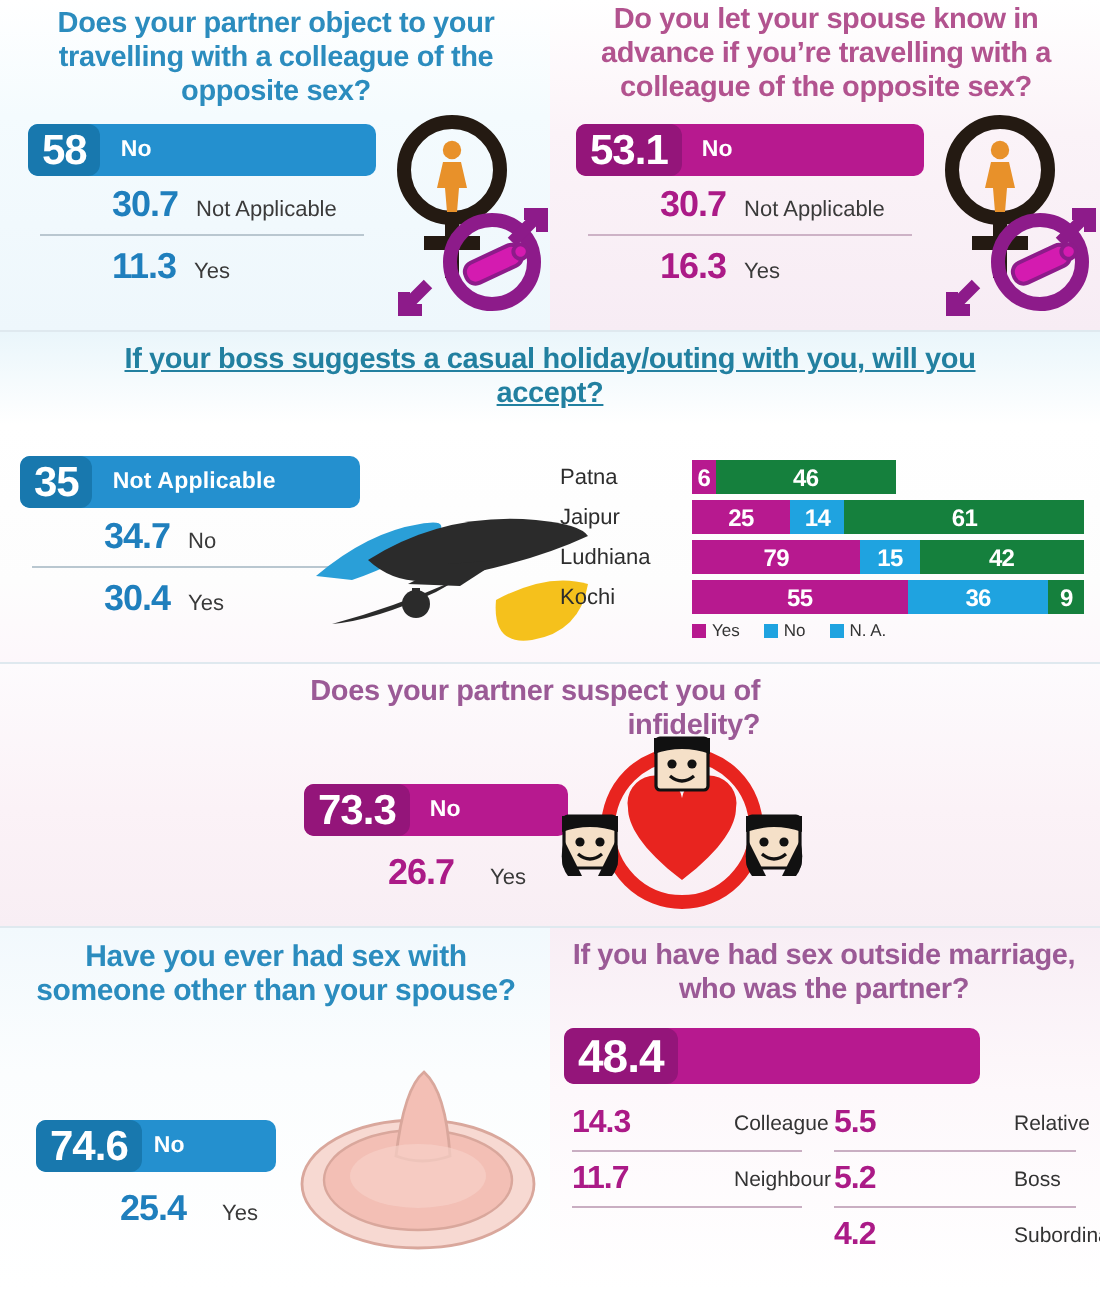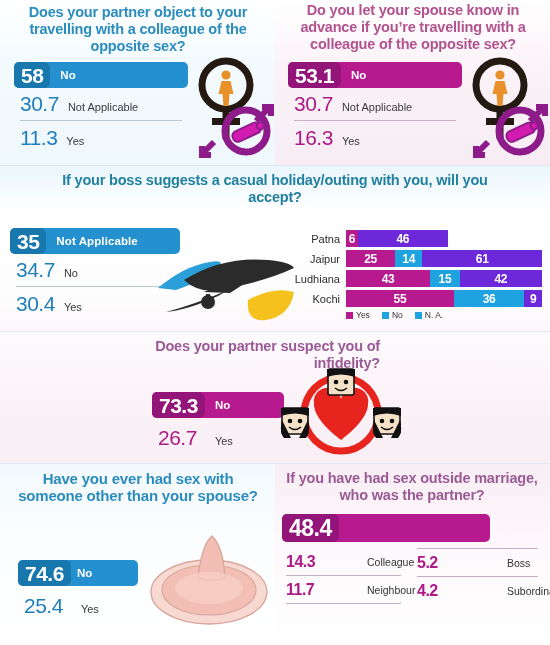--- a/index.html
+++ b/index.html
@@ -49,40 +49,40 @@
   .hlbar .lab{
     color:#ffffff;font-weight:bold;font-size:11.5px;margin-left:10px;
     letter-spacing:0.1px;
   }
   .bar-blue{background:#2490cf;}
   .bar-blue .tab{background:#1878ae;}
   .bar-pink{background:#b7198f;}
   .bar-pink .tab{background:#94157a;}
 
   .srow{display:flex;align-items:baseline;padding:4px 0 3px 6px;}
-  .srow .num{font-weight:normal;font-size:21px;letter-spacing:-0.5px;}
+  .srow .num{font-weight:bold;font-size:18px;letter-spacing:-0.5px;margin-left:36px;}
   .srow .txt{font-size:11px;color:#3a3a3a;margin-left:9px;}
   .n-blue{color:#1f7fbd;}
   .n-pink{color:#ab1a87;}
   .divider{height:1px;background:#b9c7d0;margin:1px 6px 1px 6px;}
   .divider-p{height:1px;background:#cdb2c6;margin:1px 6px 1px 6px;}
 
   
   .cityblock{position:absolute;}
   .cityrow{display:flex;align-items:center;height:17px;margin-bottom:3px;}
   .cityname{
-    width:60px;text-align:right;padding-right:6px;font-size:11px;
+    width:60px;text-align:left;padding-right:6px;font-size:11px;
     color:#2d2d2d;font-weight:normal;
   }
   .citybar{display:flex;height:17px;flex:1;}
   .seg{display:flex;align-items:center;justify-content:center;
        color:#ffffff;font-weight:bold;font-size:12px;letter-spacing:-0.3px;overflow:hidden;}
   .seg-yes{background:#b7198f;}
   .seg-no{background:#1fa3e0;}
-  .seg-na{background:#6d28d9;}
+  .seg-na{background:#15803d;}
   .citylegend{display:flex;align-items:center;margin-left:66px;margin-top:2px;gap:12px;}
   .lg{display:flex;align-items:center;font-size:8.5px;color:#333;}
   .sw{width:7px;height:7px;margin-right:3px;display:inline-block;}
   .sw-yes{background:#b7198f;}
   .sw-no{background:#1fa3e0;}
   .sw-na{background:#1fa3e0;}
 
   
   .plist{position:absolute;display:flex;width:262px;}
   .pcol{width:131px;box-sizing:border-box;}
@@ -173,21 +173,21 @@
     <path d="M29.5 27 h9 l3 13 h-4 l-1 12 h-5 l-1-12 h-4 z" fill="#e8912a"></path>
     <circle cx="54" cy="77" r="21" fill="none" stroke="#8d1b8a" stroke-width="7"></circle>
     <path d="M64 67 L78 53 M70 53 h9 v9" fill="none" stroke="#8d1b8a" stroke-width="6"></path>
     <g transform="rotate(-25 54 79)">
       <rect x="40" y="73" width="30" height="11" rx="5" fill="#d41bb0" stroke="#8d1b8a" stroke-width="2"></rect>
       <circle cx="70" cy="78.5" r="3.6" fill="#d41bb0" stroke="#8d1b8a" stroke-width="2"></circle>
     </g>
     <path d="M22 88 L10 100 M10 92 v9 h9" fill="none" stroke="#8d1b8a" stroke-width="6"></path>
   </svg>
 
-  <div class="qtitle q-teal" style="left:40px;top:172px;width:470px;font-size:14.5px;">If your boss suggests a casual holiday/outing with you, will you accept?</div>
+  <div class="qtitle q-teal" style="left:40px;top:172px;width:470px;font-size:14.5px;text-decoration:underline;">If your boss suggests a casual holiday/outing with you, will you accept?</div>
 
   <div class="statwrap" style="left:10px;top:228px;width:170px;">
     <div class="hlbar bar-blue">
       <div class="tab">
         <span class="bignum">35</span>
       </div>
       <span class="lab">Not Applicable</span>
     </div>
     <div class="srow">
       <span class="num n-blue">34.7</span>
@@ -225,21 +225,21 @@
       <div class="citybar">
         <div class="seg seg-yes" style="width:25%">25</div>
         <div class="seg seg-no" style="width:14%">14</div>
         <div class="seg seg-na" style="width:61%">61</div>
       </div>
     </div>
 
     <div class="cityrow">
       <div class="cityname">Ludhiana</div>
       <div class="citybar">
-        <div class="seg seg-yes" style="width:43%">43</div>
+        <div class="seg seg-yes" style="width:43%">79</div>
         <div class="seg seg-no" style="width:15%">15</div>
         <div class="seg seg-na" style="width:42%">42</div>
       </div>
     </div>
 
     <div class="cityrow">
       <div class="cityname">Kochi</div>
       <div class="citybar">
         <div class="seg seg-yes" style="width:55%">55</div>
         <div class="seg seg-no" style="width:36%">36</div>
@@ -347,20 +347,24 @@
         <span class="txt">Colleague</span>
       </div>
       <div class="pdiv"></div>
       <div class="prow">
         <span class="num">11.7</span>
         <span class="txt">Neighbour</span>
       </div>
       <div class="pdiv"></div>
     </div>
     <div class="pcol">
+      <div class="prow">
+        <span class="num">5.5</span>
+        <span class="txt" style="margin-left:14px">Relative</span>
+      </div>
       <div class="pdiv"></div>
       <div class="prow">
         <span class="num">5.2</span>
         <span class="txt" style="margin-left:14px">Boss</span>
       </div>
       <div class="pdiv"></div>
       <div class="prow">
         <span class="num">4.2</span>
         <span class="txt" style="margin-left:14px">Subordinate</span>
       </div>

